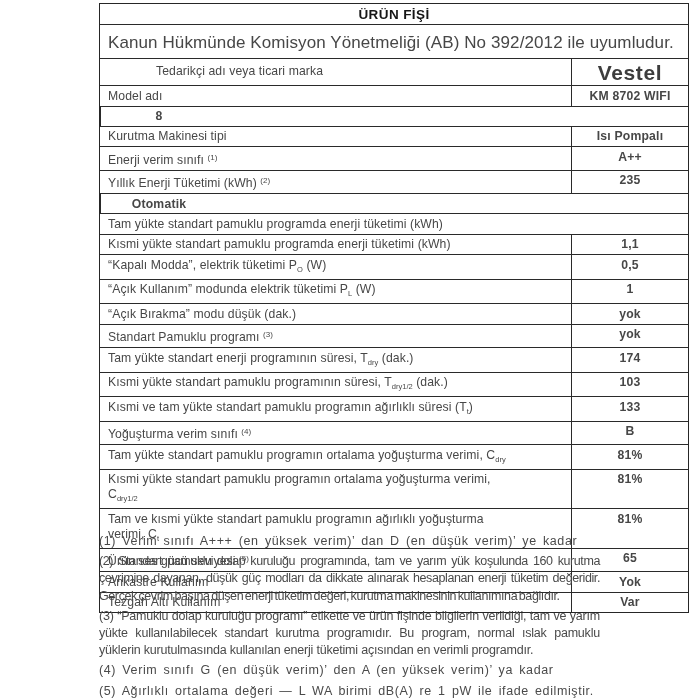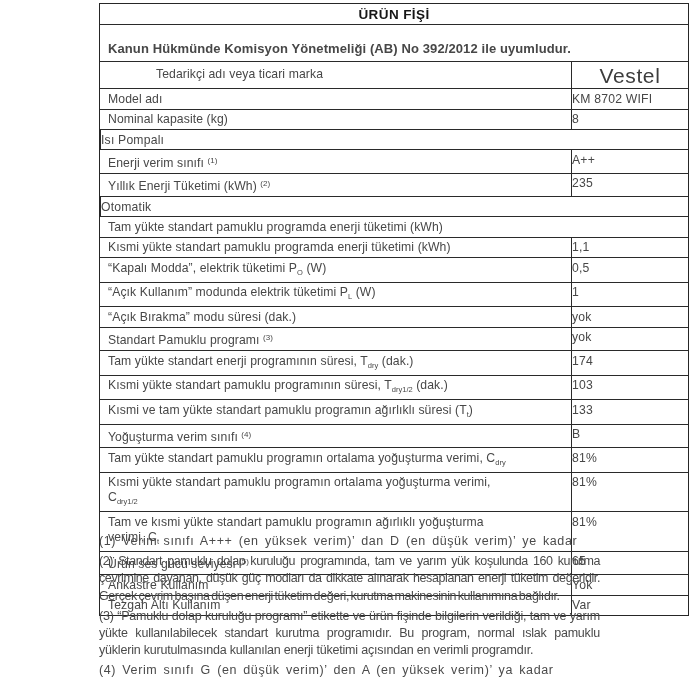--- a/index.html
+++ b/index.html
@@ -5,29 +5,29 @@
   html,body{margin:0;padding:0;background:#ffffff;}
   body{width:700px;height:700px;overflow:hidden;
        font-family:"Liberation Sans",sans-serif;color:#474747;}
   .page{position:relative;width:700px;height:700px;background:#fff;}
 
   .fiche{position:absolute;left:99px;top:3px;width:590px;
          border:1.6px solid #262626;box-sizing:border-box;background:#fff;}
 
   .title-row{text-align:center;font-weight:bold;font-size:13.5px;color:#161616;
              letter-spacing:.4px;padding:3px 4px 2px;}
-  .compliance-row{border-top:1.2px solid #2a2a2a;font-size:13px;
-                  padding:16px 8px 5px;letter-spacing:.1px;font-weight:bold;}
+  .compliance-row{border-top:1.2px solid #2a2a2a;font-size:17px;
+                  padding:8px 8px 5px;letter-spacing:.1px;}
 
   .trow{display:flex;border-top:1.2px solid #2a2a2a;min-height:19px;}
   .cell-label{flex:1;padding:2.5px 4px 2px 8px;font-size:12.2px;
               line-height:15px;letter-spacing:.1px;}
   .cell-value{width:117px;flex:0 0 117px;border-left:1.2px solid #2a2a2a;
-              text-align:left;font-size:12.2px;line-height:15px;
-              padding-top:2.5px;box-sizing:border-box;letter-spacing:.2px;}
+              text-align:center;font-size:12.2px;line-height:15px;
+              padding-top:2.5px;box-sizing:border-box;letter-spacing:.2px;font-weight:bold;}
   .trow.brand{min-height:26px;}
   .trow.brand .cell-label{display:flex;align-items:center;padding-top:0;margin-left:48px;}
   .trow.brand .cell-value{display:flex;align-items:center;justify-content:center;
                           padding-top:0;font-size:21px;color:#3d3d3d;letter-spacing:.6px;}
   sub{font-size:7.5px;vertical-align:-3px;letter-spacing:0;}
   sup{font-size:8px;vertical-align:4px;letter-spacing:0;}
 
   .footnotes{position:absolute;left:99px;top:533px;width:501px;color:#4a4a4a;}
   .footnotes p{margin:0 0 3px;font-size:12.5px;line-height:17.2px;}
   .fn-spaced{letter-spacing:.6px;word-spacing:2.2px;margin-top:2px;}
@@ -47,24 +47,24 @@
           <div class="cell-label">
             <span>Tedarikçi adı veya ticari marka</span>
           </div>
           <div class="cell-value">Vestel</div>
         </div>
         <div class="trow">
           <div class="cell-label"><span>Model adı</span></div>
           <div class="cell-value">KM 8702 WIFI</div>
         </div>
         <div class="trow">
-          <div class="cell-label"><span>Nominal kapasite (kg)</span></div>
           <div class="cell-value">8</div>
         </div>
         <div class="trow">
+          <div class="cell-label"><span>Kurutma Makinesi tipi</span></div>
           <div class="cell-value">Isı Pompalı</div>
         </div>
         <div class="trow">
           <div class="cell-label"><span>Enerji verim sınıfı </span><sup>(1)</sup></div>
           <div class="cell-value">A++</div>
         </div>
         <div class="trow">
           <div class="cell-label"><span>Yıllık Enerji Tüketimi (kWh) </span><sup>(2)</sup></div>
           <div class="cell-value">235</div>
         </div>
@@ -80,21 +80,21 @@
         </div>
         <div class="trow">
           <div class="cell-label"><span>“Kapalı Modda”, elektrik tüketimi P</span><sub>O</sub><span> (W)</span></div>
           <div class="cell-value">0,5</div>
         </div>
         <div class="trow">
           <div class="cell-label"><span>“Açık Kullanım” modunda elektrik tüketimi P</span><sub>L</sub><span> (W)</span></div>
           <div class="cell-value">1</div>
         </div>
         <div class="trow">
-          <div class="cell-label"><span>“Açık Bırakma” modu süresi (dak.)</span></div>
+          <div class="cell-label"><span>“Açık Bırakma” modu düşük (dak.)</span></div>
           <div class="cell-value">yok</div>
         </div>
         <div class="trow">
           <div class="cell-label"><span>Standart Pamuklu programı </span><sup>(3)</sup></div>
           <div class="cell-value">yok</div>
         </div>
         <div class="trow">
           <div class="cell-label"><span>Tam yükte standart enerji programının süresi, T</span><sub>dry</sub><span> (dak.)</span></div>
           <div class="cell-value">174</div>
         </div>
@@ -135,15 +135,16 @@
           <div class="cell-value">Var</div>
         </div>
       </div>
   </div>
 
   <div class="footnotes">
       <p class="fn-spaced">(1) Verim sınıfı  A+++ (en yüksek verim)’ dan  D (en düşük verim)’ ye kadar</p>
       <p class="fn-tight">(2) Standart pamuklu dolap kuruluğu programında, tam ve yarım yük koşulunda 160 kurutma çevrimine dayanan, düşük güç modları da dikkate alınarak hesaplanan enerji tüketim değeridir. Gerçek çevrim başına düşen enerji tüketim değeri, kurutma makinesinin kullanımına bağlıdır.</p>
       <p class="fn-normal">(3) “Pamuklu dolap kuruluğu programı” etikette ve ürün fişinde bilgilerin verildiği, tam ve yarım yükte kullanılabilecek standart kurutma programıdır. Bu program, normal ıslak pamuklu yüklerin kurutulmasında kullanılan enerji tüketimi açısından en verimli programdır.</p>
       <p class="fn-spaced">(4) Verim sınıfı  G (en düşük verim)’ den  A (en yüksek verim)’ ya kadar</p>
+      <p class="fn-spaced">(5) Ağırlıklı ortalama değeri  — L WA birimi  dB(A) re 1 pW ile ifade edilmiştir.</p>
     </div>
 
 </div>
 
 </body></html>

